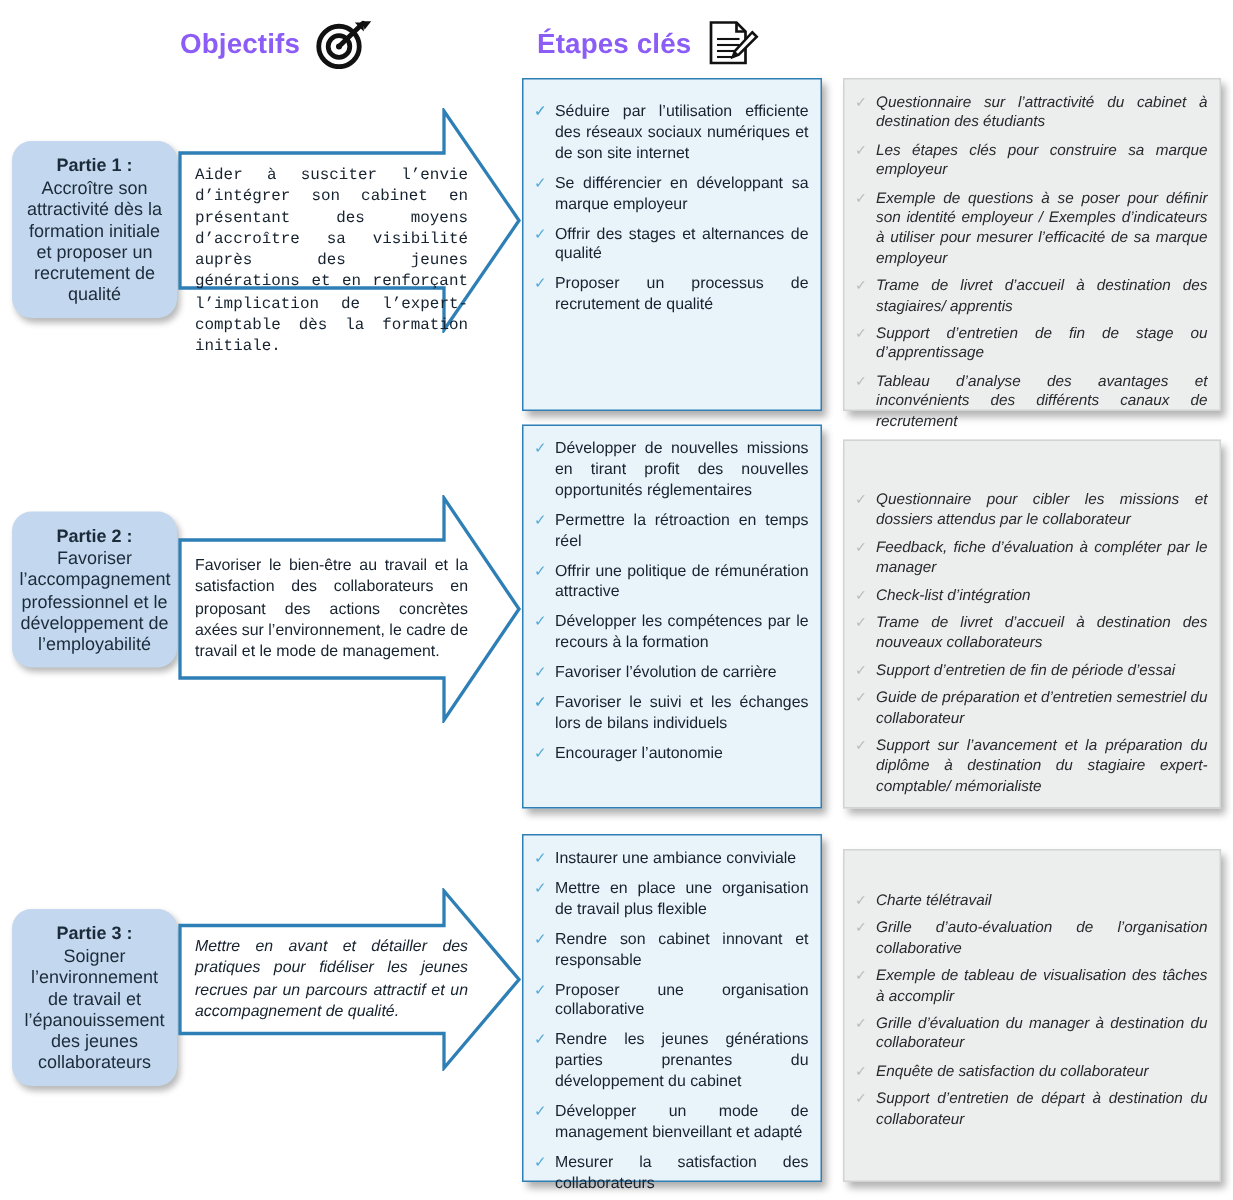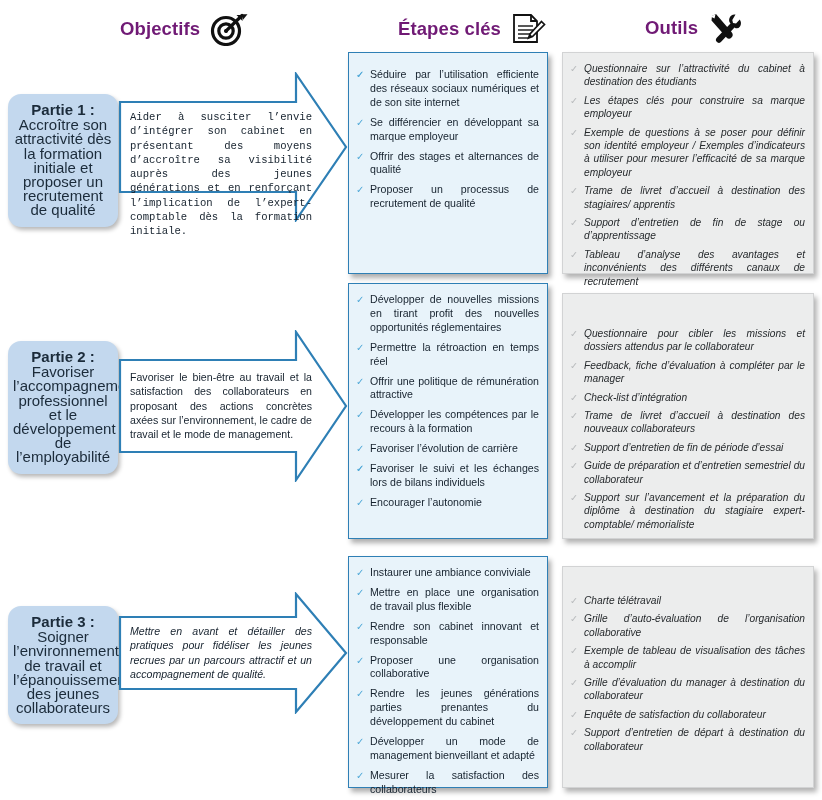--- a/index.html
+++ b/index.html
@@ -10,43 +10,43 @@
     overflow:hidden;
     position:relative;
   }
   
   .headers{
     position:absolute;top:0;left:0;width:822px;height:48px;
   }
   .col-head{
     position:absolute;top:12px;
     display:flex;align-items:center;gap:9px;
-    color:#701a75;
+    color:#8b5cf6;
     font-size:18.5px;font-weight:bold;
     letter-spacing:.1px;
   }
   .col-head .ico{display:inline-flex;align-items:center;justify-content:center;}
   #head-objectifs{left:120px;}
-  #head-etapes{left:398px;}
+  #head-etapes{left:358px;}
   #head-outils{left:645px;}
 
   
   .row{position:absolute;left:0;width:822px;}
   #row-1{top:52px;height:225px;}
   #row-2{top:283px;height:258px;}
   #row-3{top:556px;height:235px;}
 
   
   .partie{
     position:absolute;left:8px;width:110px;
     background:#c3d8ee;
     border-radius:13px;
     box-shadow:2px 3px 4px rgba(0,0,0,.28);
     color:#1b2b3a;
-    font-size:15px;
+    font-size:12px;
     line-height:14.2px;
     text-align:center;
     padding:9px 5px 9px 5px;
     box-sizing:border-box;
   }
   .partie .ptitle{font-weight:bold;display:block;margin-bottom:1px;}
   #partie-1{top:42px;}
   #partie-2{top:58px;}
   #partie-3{top:50px;}
 
@@ -156,30 +156,20 @@
           <line x1="8" y1="18" x2="23" y2="18"></line>
           <line x1="8" y1="22" x2="23" y2="22"></line>
           <line x1="8" y1="26" x2="18" y2="26"></line>
         </g>
         <path d="M31.5 9.5 L34.5 12.5 L22.5 24.5 L18.5 26 L20 22 Z" fill="#fff" stroke="#111" stroke-width="1.7"></path>
         <path d="M20 22 L18.5 26 L22.5 24.5 Z" fill="#111"></path>
       </svg>
     </span>
   </div>
 
-  <div class="col-head" id="head-outils">
-    <span>Outils</span>
-    <span class="ico">
-      <svg width="34" height="32" viewBox="0 0 34 32">
-        <path d="M5 4 L9 2 L21 16 L24.5 20 Q27 23 24.5 25.5 Q22 28 19.5 25.5 L16 21.5 L4.5 8.5 Z" fill="#111"></path>
-        <path d="M3.5 4.5 L8.5 2.2 L7.5 6.5 Z" fill="#fff"></path>
-        <path d="M28.5 2.5 Q24 2 22.5 6 Q21.3 9.4 23.5 11.6 L10 25.5 Q7.6 28 10 30 Q12.3 32 14.4 29.6 L27.5 15.5 Q30.6 17.6 33 14.5 Q35 11.6 32.8 7.6 L29 11.4 L26 11 L25.3 8 Z" fill="#111"></path>
-      </svg>
-    </span>
-  </div>
 </div>
 
 <div class="row" id="row-1">
 
   <div class="partie" id="partie-1">
     <span class="ptitle">Partie 1 :</span>
     <span>Accroître son attractivité dès la formation initiale et proposer un recrutement de qualité</span>
   </div>
 
   <div class="arrow-wrap" id="arrow-1">

